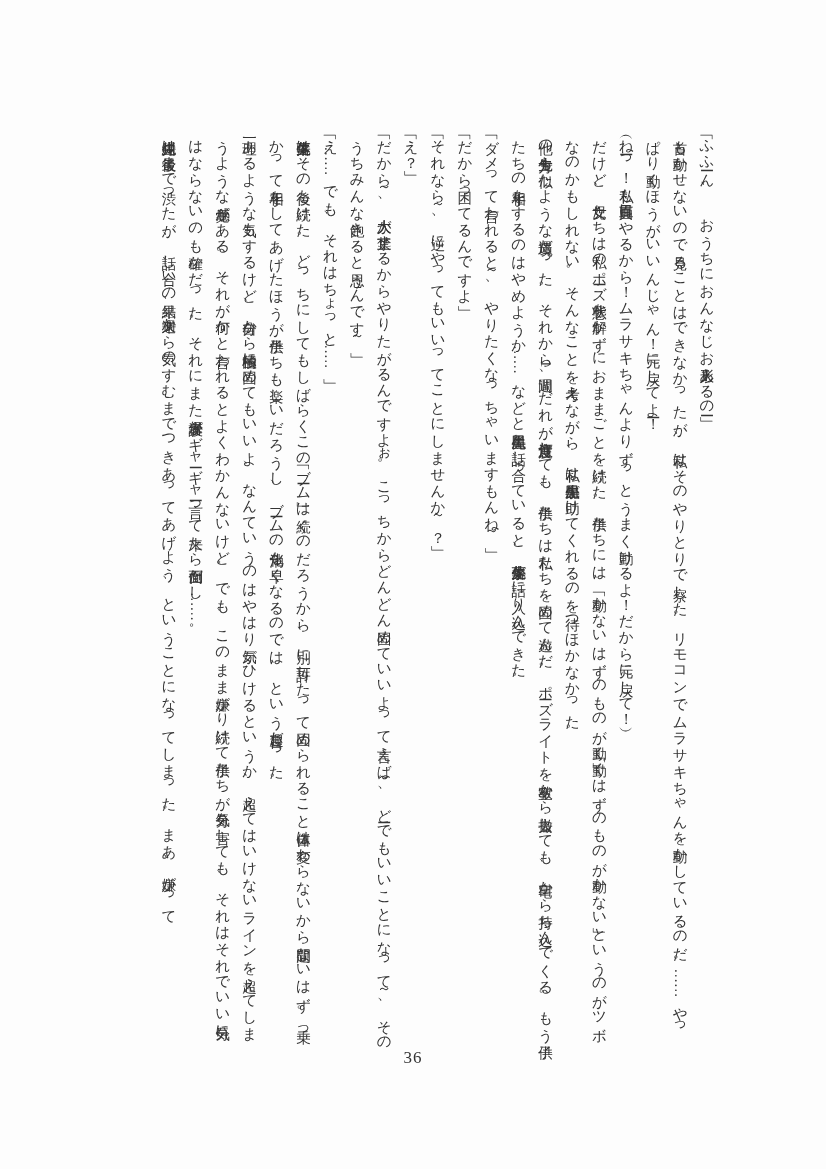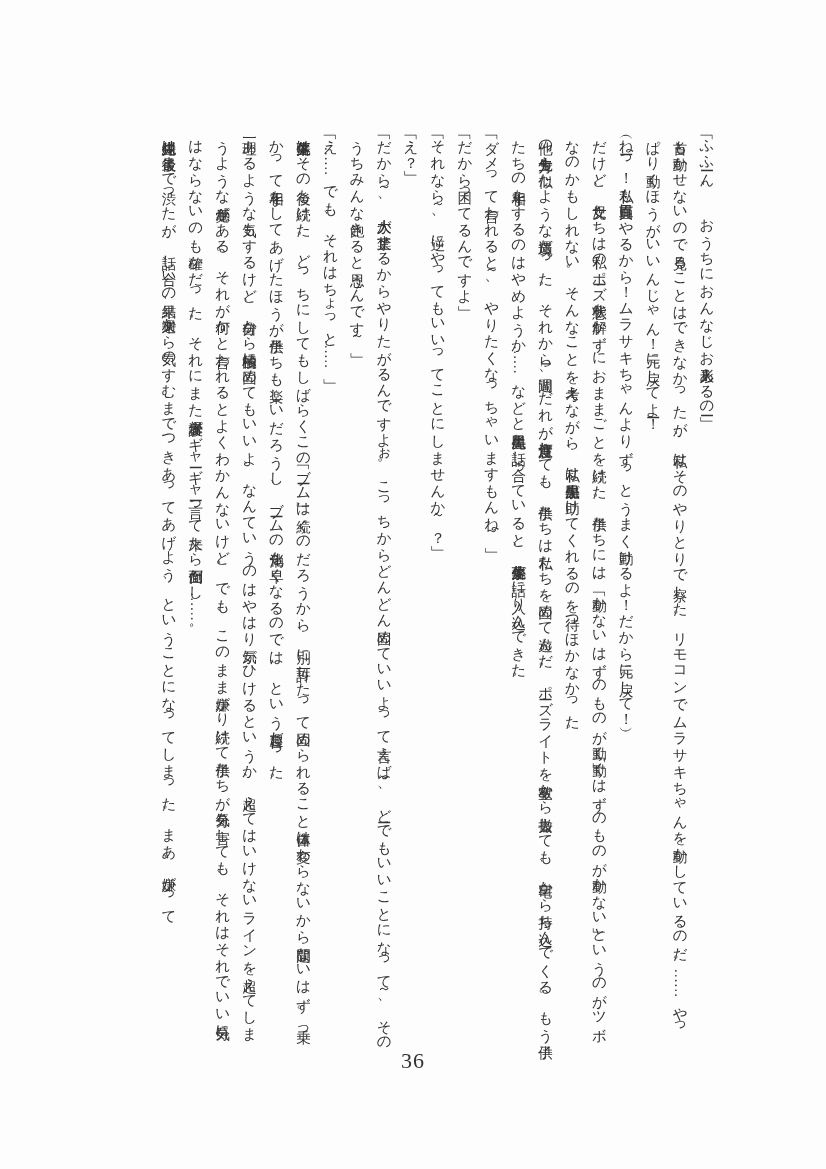--- a/index.html
+++ b/index.html
@@ -36,21 +36,21 @@
     margin: 0;
     padding: 0;
     text-indent: 0;
   }
   .page-footer {
     position: absolute;
     top: 1048px;
     left: 0;
     width: 826px;
     text-align: center;
-    font-size: 22px;
+    font-size: 17px;
     color: #333333;
     letter-spacing: 1px;
   }
 </style>
 </head>
 <body style="background: rgb(253, 253, 253);">
 
 <div class="page">
 
   <div class="text-block" style="color: rgb(51, 51, 51);">

